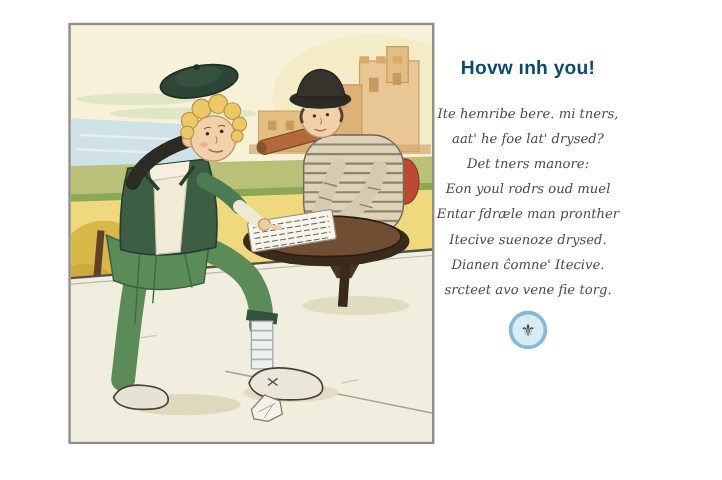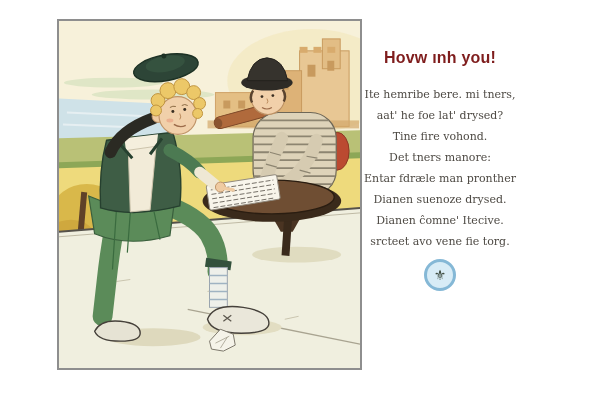--- a/index.html
+++ b/index.html
@@ -9,24 +9,24 @@
   }
   .illustration-frame{
     position:absolute;left:57px;top:19px;width:305px;height:351px;
     border:2px solid #8e8e8e;box-sizing:border-box;background:#f7f1da;
   }
   .illustration-frame svg{display:block;width:100%;height:100%;}
   .right-col{
     position:absolute;left:352px;top:46px;width:176px;text-align:center;
   }
   .page-title{
-    margin:0;font-size:16px;line-height:23px;font-weight:600;color:#7f1d1d;
+    margin:0;font-size:16px;line-height:23px;font-weight:600;color:#0c4a6e;
     font-family:"Liberation Sans",sans-serif;letter-spacing:.2px;
   }
-  .poem{margin-top:15px;}
+  .poem{margin-top:15px;font-style:italic;}
   .poem-line{
     font-family:"DejaVu Serif",serif;font-size:11px;line-height:21px;
     color:#4e4a44;white-space:nowrap;
   }
   .emblem{
     width:26px;height:26px;border-radius:50%;
     border:3px solid #85b8d6;background:#d8ecf6;
     margin:7px auto 0;display:flex;align-items:center;justify-content:center;
   }
   .emblem span{font-size:14px;line-height:1;color:#3f4d41;}
@@ -207,23 +207,23 @@
   </svg>
 </div>
 
 <div class="right-col">
   <h1 class="page-title">
     <span>Hovw ınh you!</span><br>
   </h1>
   <div class="poem">
       <div class="poem-line">Ite hemribe bere. mi tners,</div>
       <div class="poem-line">aat' he foe lat' drysed?</div>
-      <div class="poem-line">Tine fire vohond.</div>
       <div class="poem-line">Det tners manore:</div>
+      <div class="poem-line">Eon youl rodrs oud muel</div>
       <div class="poem-line">Entar fdræle man pronther</div>
-      <div class="poem-line">Dianen suenoze drysed.</div>
+      <div class="poem-line">Itecive suenoze drysed.</div>
       <div class="poem-line">Dianen ĉomne' Itecive.</div>
       <div class="poem-line">srcteet avo vene fie torg.</div>
     </div>
   <div class="emblem">
     <span>⚜</span>
   </div>
 </div>
 
 </body></html>

